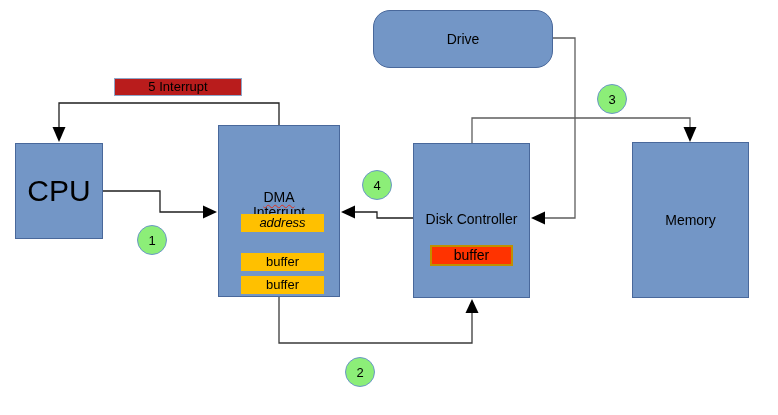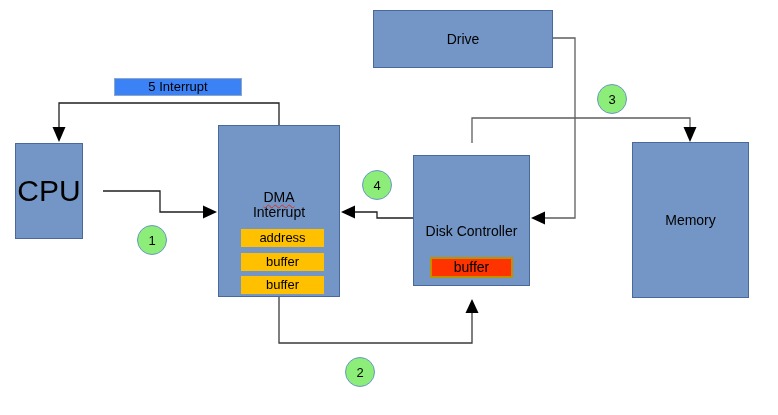--- a/index.html
+++ b/index.html
@@ -24,24 +24,24 @@
   .box {
     position: absolute;
     background: #7396C6;
     border: 1px solid #49689B;
     box-sizing: border-box;
     display: flex;
     align-items: center;
     justify-content: center;
     font-size: 14px;
   }
-  .box-drive   { left: 373px; top: 10px;  width: 180px; height: 58px; }
-  .box-cpu     { left: 15px;  top: 143px; width: 68px;  height: 96px; font-size: 30px; }
+  .box-drive   { left: 373px; top: 10px;  width: 180px; height: 58px; border-radius: 17px; }
+  .box-cpu     { left: 15px;  top: 143px; width: 88px;  height: 96px; font-size: 30px; }
   .box-dma     { left: 218px; top: 125px; width: 122px; height: 172px; display: block; padding-left: 24px; }
-  .box-disk    { left: 413px; top: 143px; width: 117px; height: 131px; display: block; margin-top: 12px; }
+  .box-disk    { left: 413px; top: 143px; width: 117px; height: 155px; display: block; }
   .box-memory  { left: 632px; top: 142px; width: 117px; height: 156px; text-align: center; }
 
   .dma-title {
     position: absolute;
     left: 0; top: 64px;
     width: 100%;
     text-align: center;
     line-height: 15px;
     font-size: 14px;
   }
@@ -56,21 +56,21 @@
     position: absolute;
     left: 22px;
     width: 83px;
     height: 18px;
     background: #FFC000;
     font-size: 13px;
     line-height: 18px;
     text-align: center;
     box-sizing: border-box;
   }
-  .register-0 { top: 103px; }
+  .register-0 { top: 88px; font-style: italic; }
   .register-1 { top: 127px; }
   .register-2 { top: 150px; }
 
   .disk-label {
     position: absolute;
     left: 0; top: 67px;
     width: 100%;
     text-align: center;
     font-size: 14px;
   }
@@ -82,21 +82,21 @@
     border: 2px solid #BF9000;
     box-sizing: border-box;
     font-size: 14px;
     line-height: 16px;
     text-align: center;
   }
   .interrupt-badge {
     position: absolute;
     left: 114px; top: 78px;
     width: 128px; height: 18px;
-    background: #3b82f6;
+    background: #b91c1c;
     border: 1px solid #8EA6C8;
     box-sizing: border-box;
     font-size: 13px;
     line-height: 16px;
     text-align: center;
   }
   .step-circle {
     position: absolute;
     width: 30px; height: 30px;
     border-radius: 50%;

